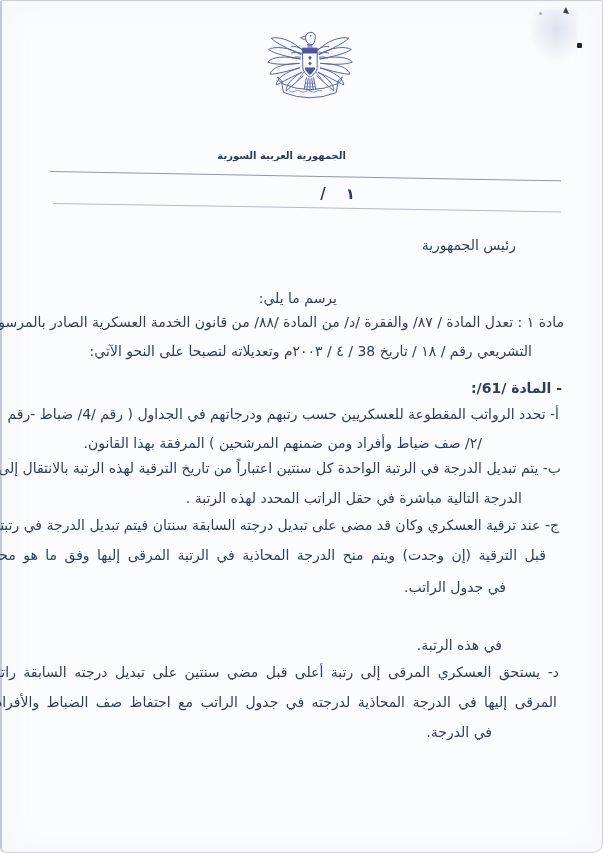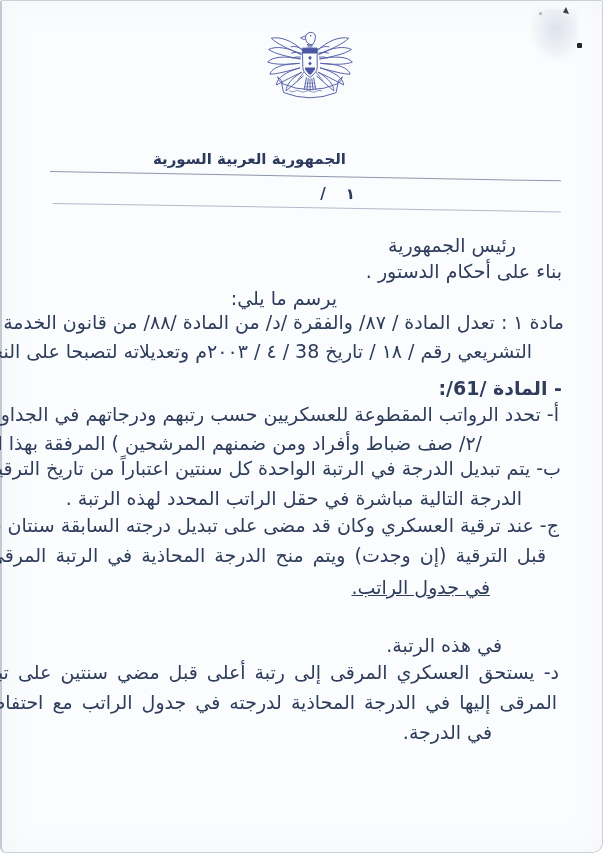--- a/index.html
+++ b/index.html
@@ -16,58 +16,58 @@
   }
 
   
   .emblem { position: absolute; left: 263px; top: 30px; width: 90px; height: 90px; }
   .emblem svg { width: 100%; height: 100%; opacity: 0.92; }
 
   
   .hdr-title {
     position: absolute; top: 149px; right: 256px;
     direction: rtl; white-space: nowrap;
-    font-size: 15px; font-weight: 700; color: #2c3a5e;
+    font-size: 10px; font-weight: 700; color: #2c3a5e;
     letter-spacing: 0.2px;
   }
   .decree-line {
     position: absolute; top: 184px; right: 247px;
     direction: rtl; display: flex; align-items: baseline; gap: 20px;
     font-size: 15px; font-weight: 700; color: #2c3a5e; white-space: nowrap;
   }
   .rule {
     position: absolute; height: 0;
     border-top: 1.6px solid rgba(110,122,150,0.78);
     transform-origin: left center;
   }
   .rule-1 { left: 48px; top: 170px; width: 511px; transform: rotate(1.05deg);
             border-top-style: solid; }
   .rule-2 { left: 51px; top: 202px; width: 508px; transform: rotate(0.95deg); }
   .rule.faded { border-top-color: rgba(120,132,158,0.55); }
 
   
   .tline {
     position: absolute; direction: rtl; white-space: nowrap;
-    font-size: 19px; color: #2f3d5c; height: 20px; line-height: 20px;
+    font-size: 14px; color: #2f3d5c; height: 20px; line-height: 20px;
   }
   .sp { word-spacing: 3px; }
 
   .l-president    { top: 234px; right: 86px;  }
   .l-constitution { top: 260px; right: 40px;  }
   .l-enactment    { top: 287px; right: 265px; }
   .l-a1l1 { top: 311px; right: 38px; }
   .l-a1l2 { top: 340px; right: 70px; }
   .l-87   { top: 377px; right: 40px; font-weight: 700; }
   .l-al1  { top: 403px; right: 43px; }
   .l-al2  { top: 432px; right: 120px; }
   .l-bl1  { top: 457px; right: 41px; }
   .l-bl2  { top: 487px; right: 80px; }
   .l-cl1  { top: 514px; right: 43px; }
   .l-cl2  { top: 544px; right: 56px; }
-  .l-cl3  { top: 576px; right: 112px; text-decoration: underline; }
+  .l-cl3  { top: 576px; right: 96px; }
   .l-pl1  { top: 604px; right: 43px; }
   .l-pl2  { top: 634px; right: 100px; }
   .l-dl1  { top: 661px; right: 43px; }
   .l-dl2  { top: 691px; right: 45px; }
   .l-dl3  { top: 721px; right: 110px; text-align: right; }
 
   
   .artifact { position: absolute; }
   .art-triangle { left: 561px; top: 6px; width: 6px; height: 7px;
     background: #3a3f47; clip-path: polygon(50% 0, 100% 100%, 0 80%); }
@@ -139,21 +139,20 @@
 
   <div class="hdr-title">الجمهورية العربية السورية</div>
   <div class="rule rule-1"></div>
   <div class="decree-line">
     <span>١</span>
     <span>/</span>
   </div>
   <div class="rule rule-2 faded"></div>
 
   <div class="tline l-president">رئيس الجمهورية</div>
-  <div class="tline l-constitution">بناء على أحكام الدستور .</div>
   <div class="tline l-enactment">يرسم ما يلي:</div>
 
   <div class="tline l-a1l1">مادة ١ : تعدل المادة / ٨٧/ والفقرة /د/ من المادة /٨٨/ من قانون الخدمة العسكرية الصادر بالمرسوم</div>
   <div class="tline l-a1l2">التشريعي رقم / ١٨ / تاريخ 38 / ٤ / ٢٠٠٣م وتعديلاته لتصبحا على النحو الآتي:</div>
 
   <div class="tline l-87">- المادة /61/:</div>
 
   <div class="tline l-al1">أ- تحدد الرواتب المقطوعة للعسكريين حسب رتبهم ودرجاتهم في الجداول ( رقم /4/ ضباط -رقم</div>
   <div class="tline l-al2">/٢/ صف ضباط وأفراد ومن ضمنهم المرشحين ) المرفقة بهذا القانون.</div>
 

